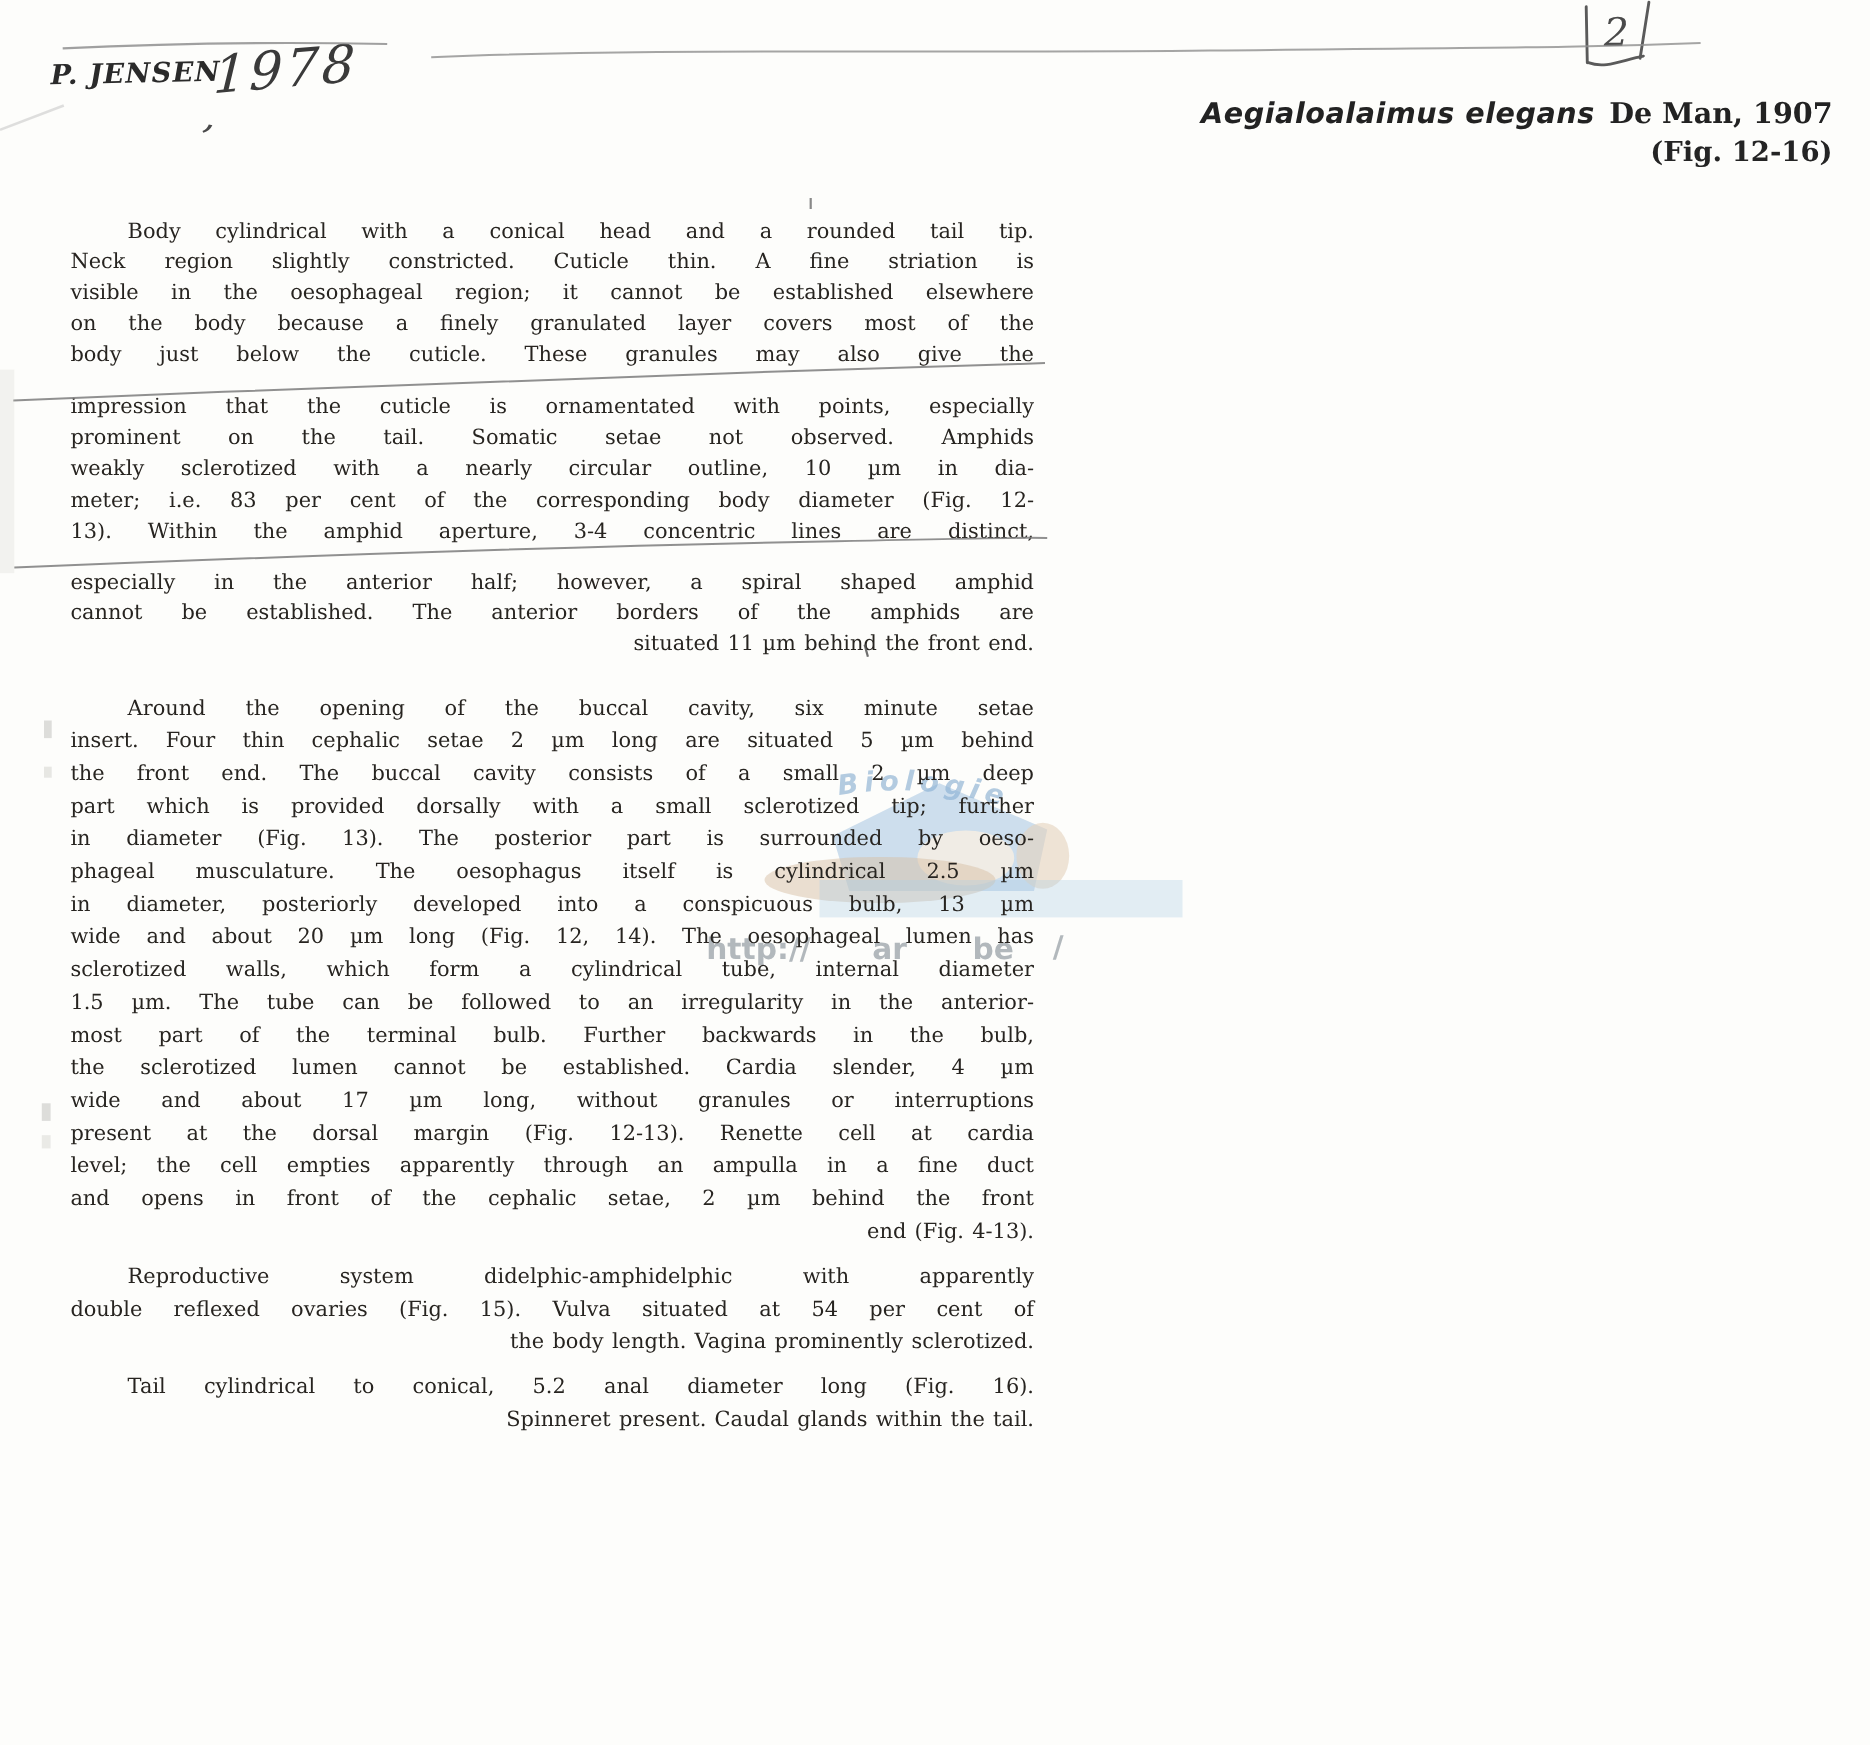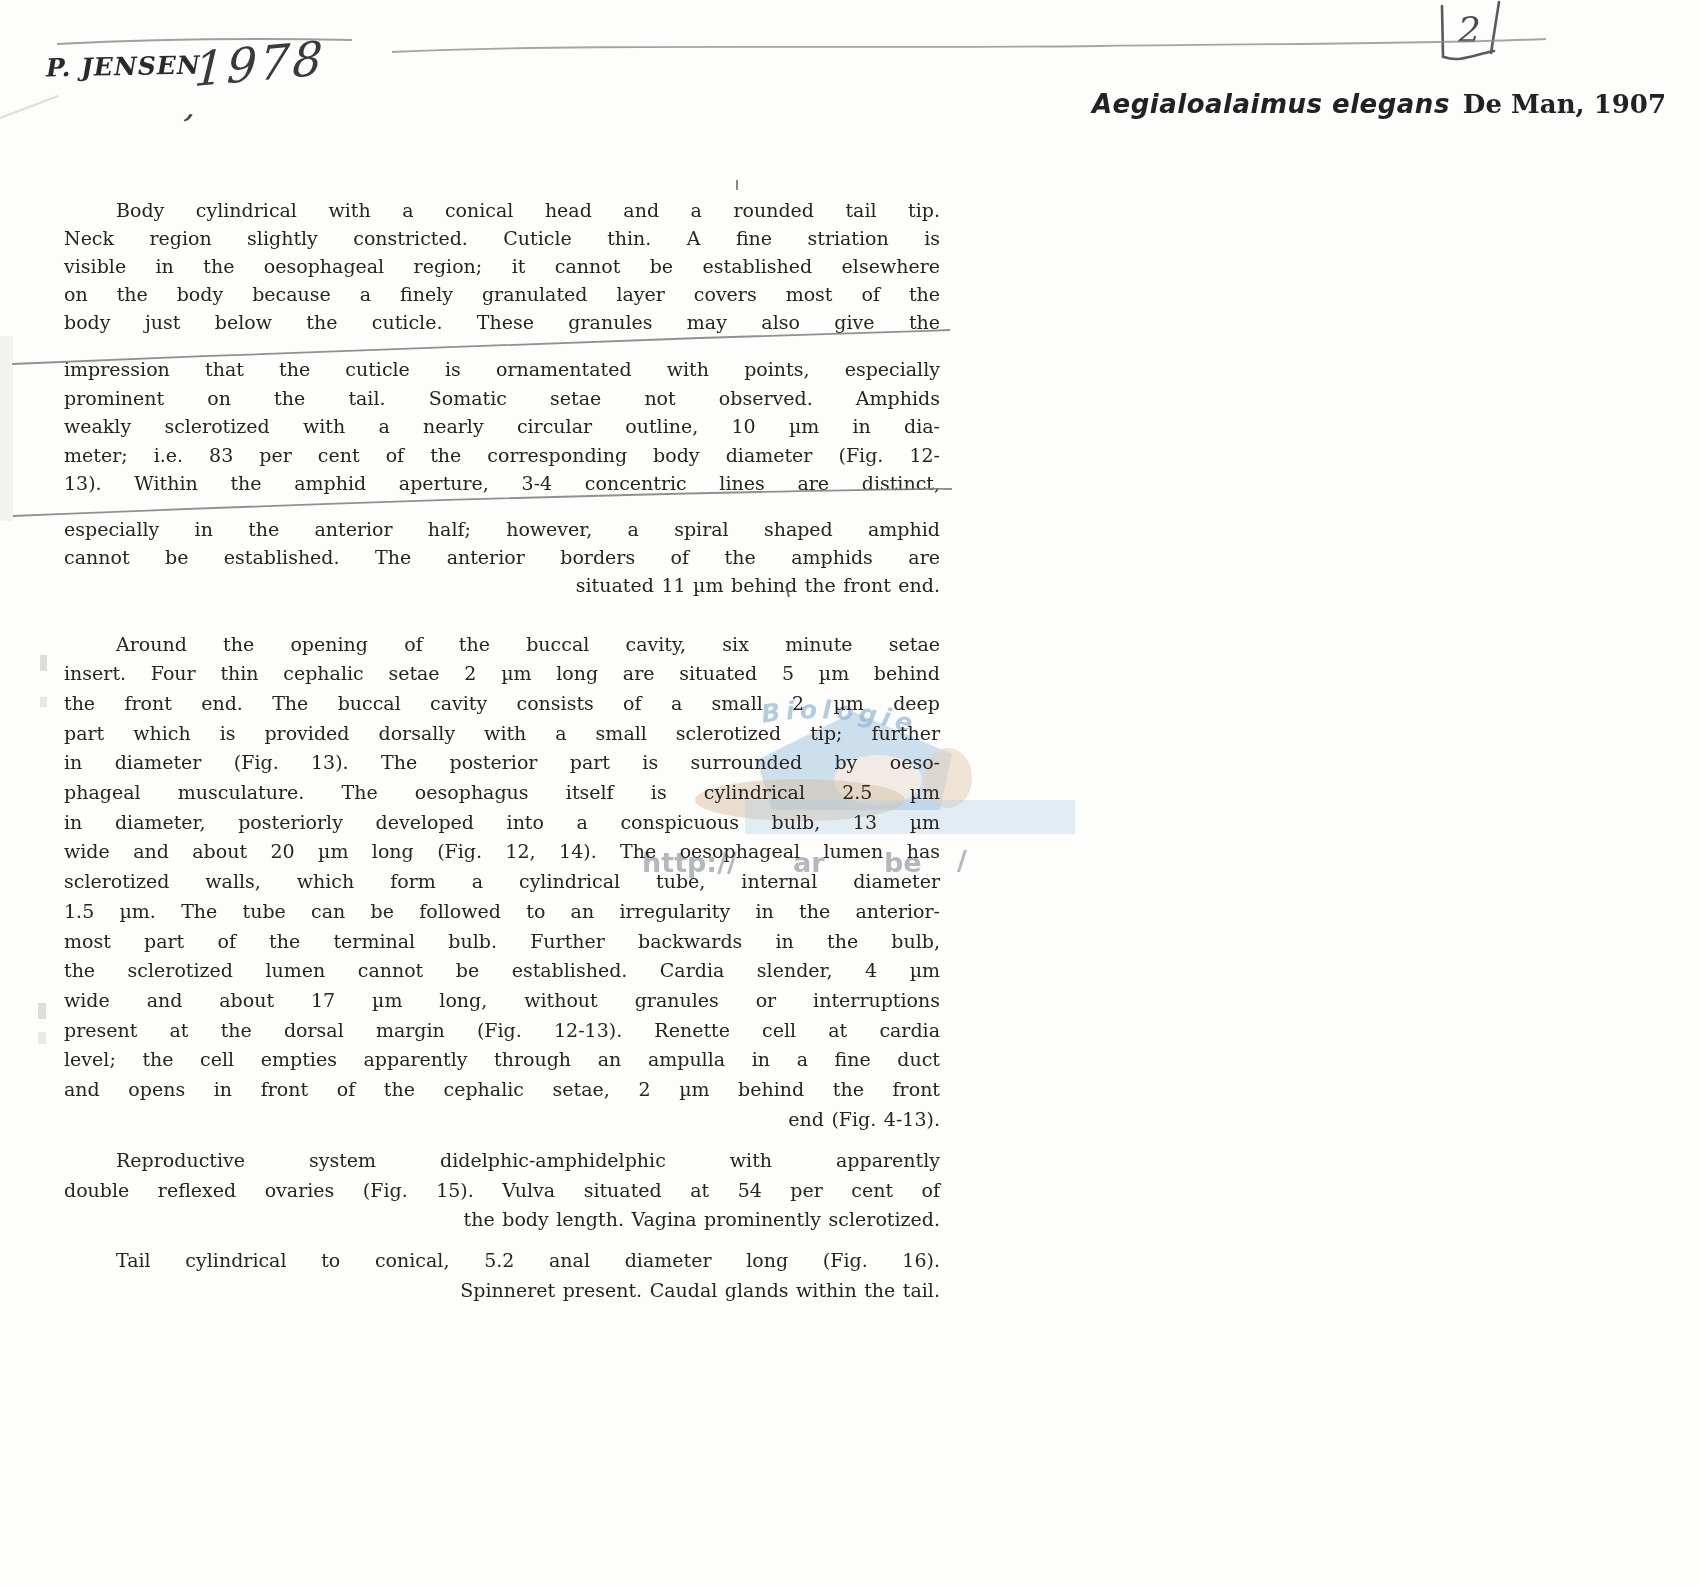--- a/index.html
+++ b/index.html
@@ -95,20 +95,21 @@
     <path d="M 22 6 L 23 57" stroke="#5a5a5a" stroke-width="2.6" fill="none" stroke-linecap="round"></path>
     <path d="M 24 57 C 40 63 56 54 74 51" stroke="#5a5a5a" stroke-width="2.6" fill="none" stroke-linecap="round"></path>
     <path d="M 79 2 L 71 53" stroke="#5a5a5a" stroke-width="2.6" fill="none" stroke-linecap="round"></path>
     <text x="38" y="42" font-size="36" font-style="italic" fill="#4a4a4a" font-family="DejaVu Serif, serif">2</text>
   </svg>
 
   <div class="title-block">
     <div class="title-line">
       <span class="species">Aegialoalaimus elegans</span><span class="authority">De Man, 1907</span>
     </div>
+    <div class="figref">(Fig. 12-16)</div>
   </div>
 
   <div id="text-column">
       <div class="blk blk-p1a">
         <div class="line j ind">Body cylindrical with a conical head and a rounded tail tip.</div>
         <div class="line j">Neck region slightly constricted. Cuticle thin. A fine striation is</div>
         <div class="line j">visible in the oesophageal region; it cannot be established elsewhere</div>
         <div class="line j">on the body because a finely granulated layer covers most of the</div>
         <div class="line j">body just below the cuticle. These granules may also give the</div>
       </div>

